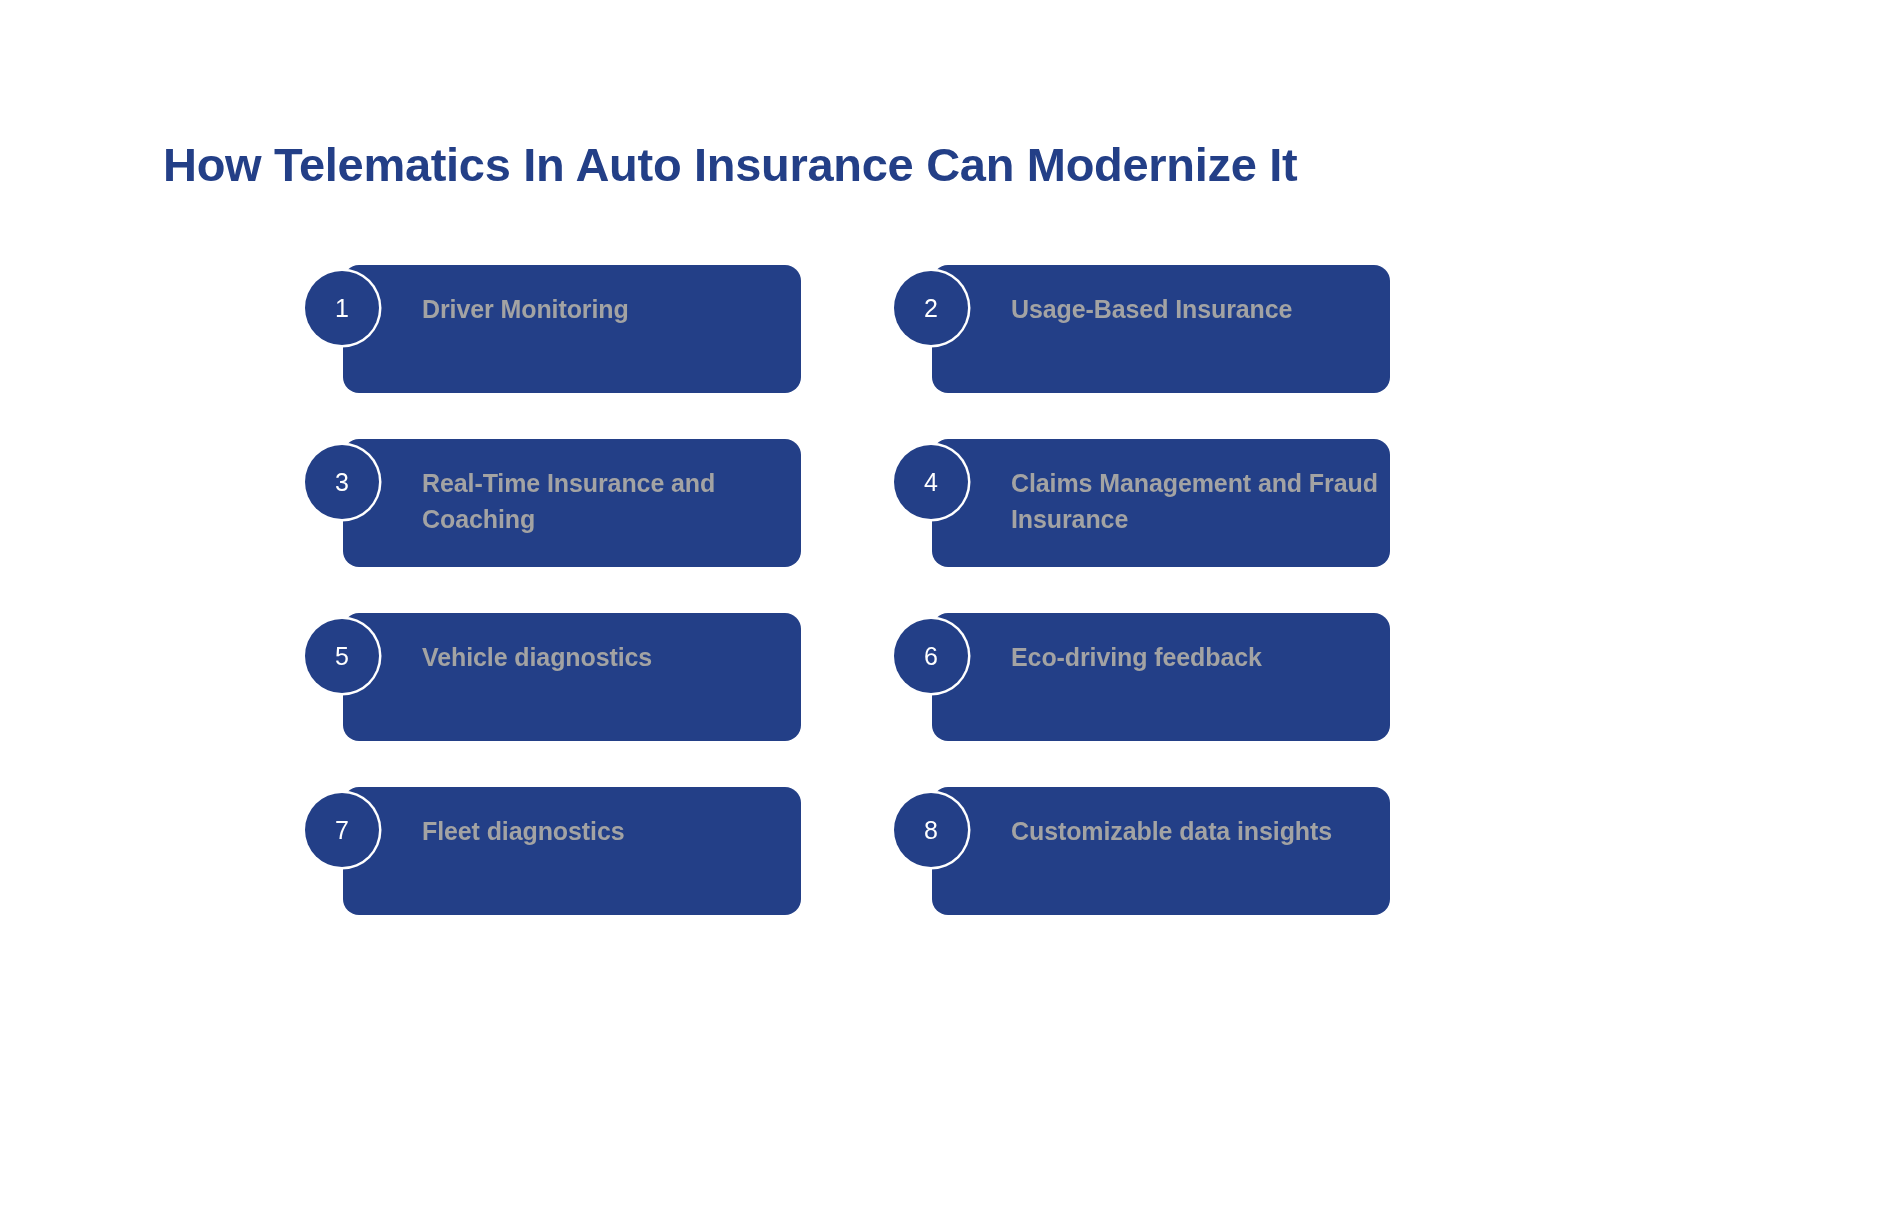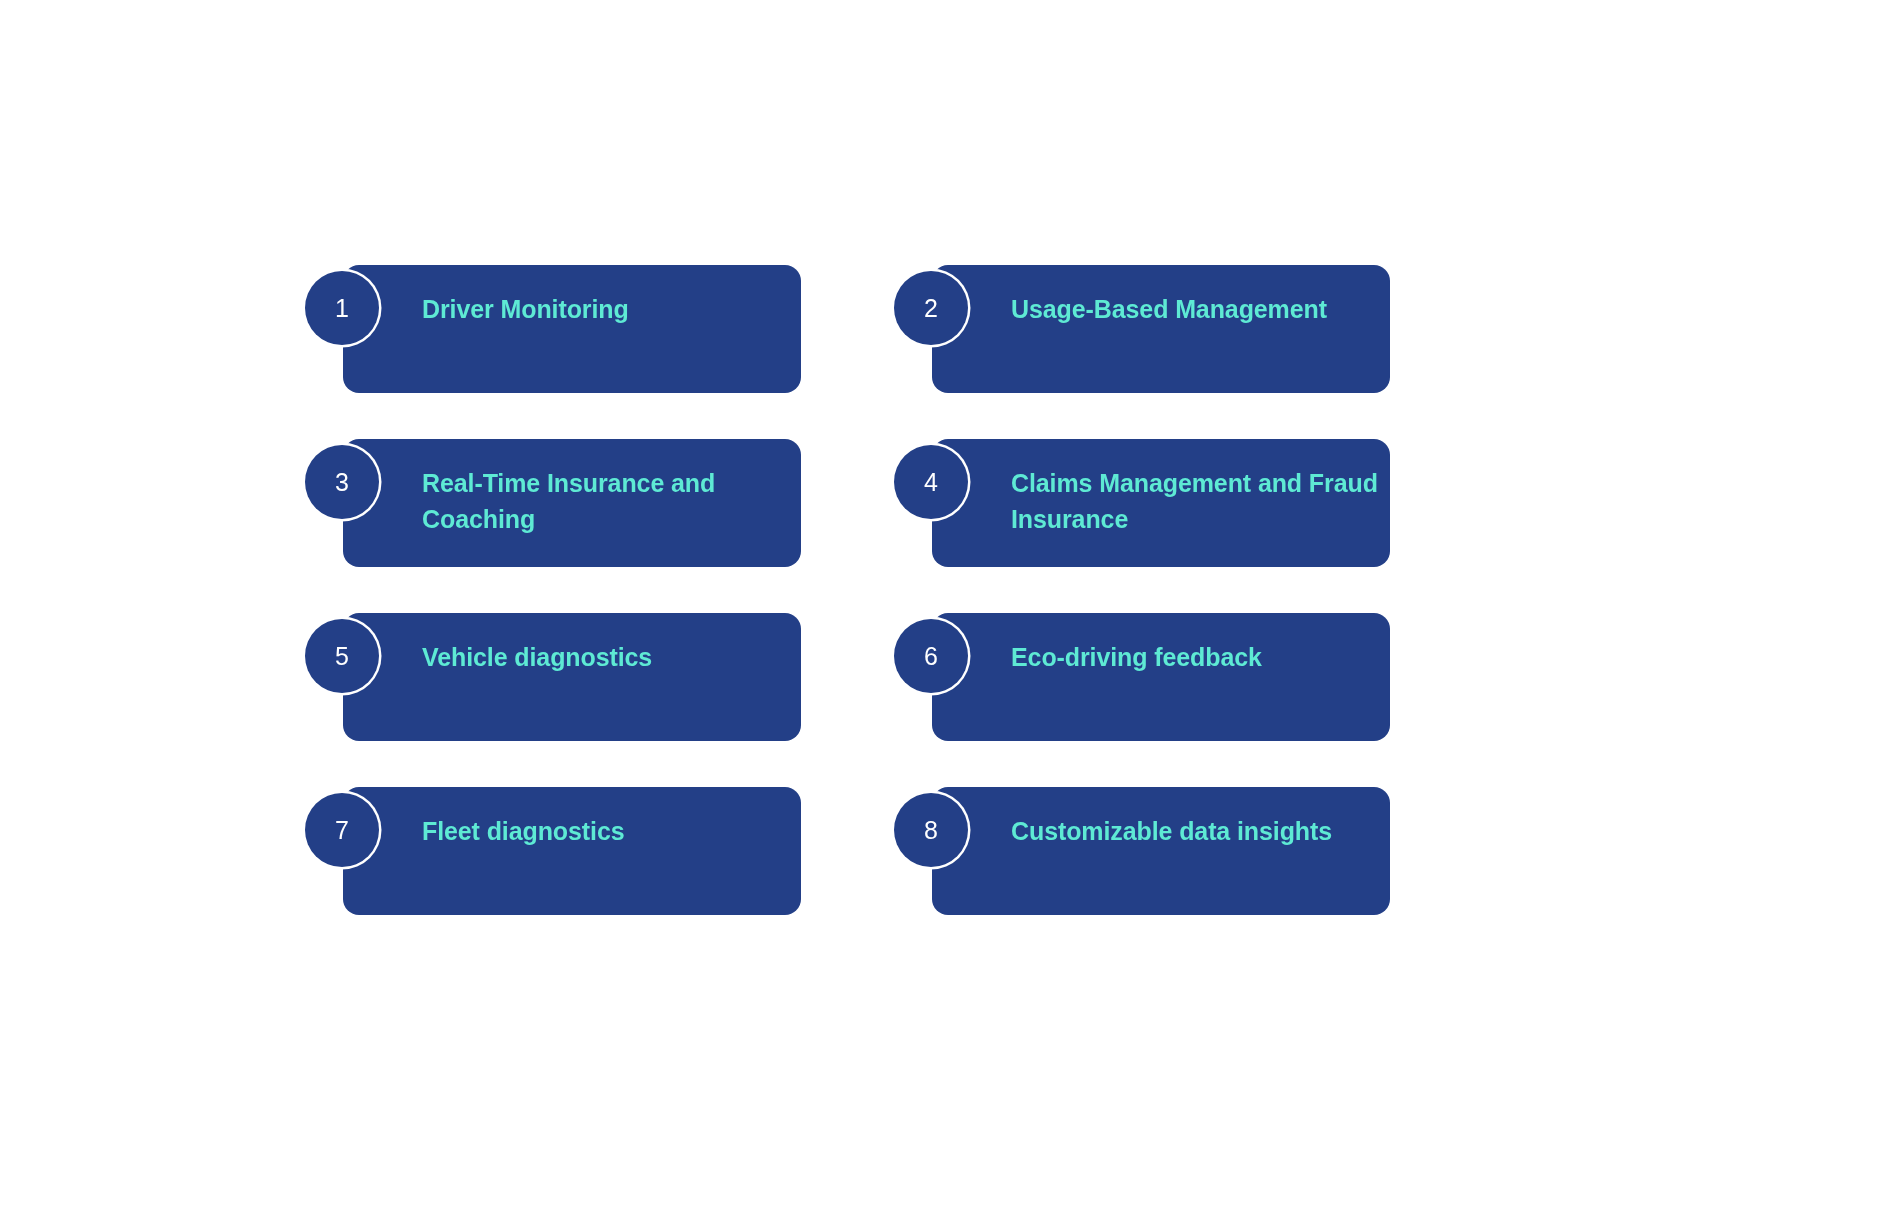--- a/index.html
+++ b/index.html
@@ -60,21 +60,21 @@
     background: #233f87;
     border-radius: 16px;
     box-sizing: border-box;
   }
 
   .card-label {
     position: absolute;
     left: 79px;      
     top: 27px;
     width: 400px;
-    color: #5eead4;
+    color: #a3a3a3;
     font-size: 25px;
     font-weight: bold;
     line-height: 1.42;
     letter-spacing: -0.1px;
   }
 
   .card-badge {
     position: absolute;
     left: 0;
     top: 6px;
@@ -99,33 +99,34 @@
   .row-1 { top: 265px; }
   .row-2 { top: 439px; }
   .row-3 { top: 613px; }
   .row-4 { top: 787px; }
 </style>
 </head>
 <body>
 
 <div class="canvas">
 
+  <h1 class="page-title">How Telematics In Auto Insurance Can Modernize It</h1>
 
   <div class="grid">
 
     <div class="card-wrap col-left row-1">
       <div class="card-body">
         <div class="card-label">Driver Monitoring</div>
       </div>
       <div class="card-badge">1</div>
     </div>
 
     <div class="card-wrap col-right row-1">
       <div class="card-body">
-        <div class="card-label">Usage-Based Management</div>
+        <div class="card-label">Usage-Based Insurance</div>
       </div>
       <div class="card-badge">2</div>
     </div>
 
     <div class="card-wrap col-left row-2">
       <div class="card-body">
         <div class="card-label">Real-Time Insurance and Coaching</div>
       </div>
       <div class="card-badge">3</div>
     </div>

